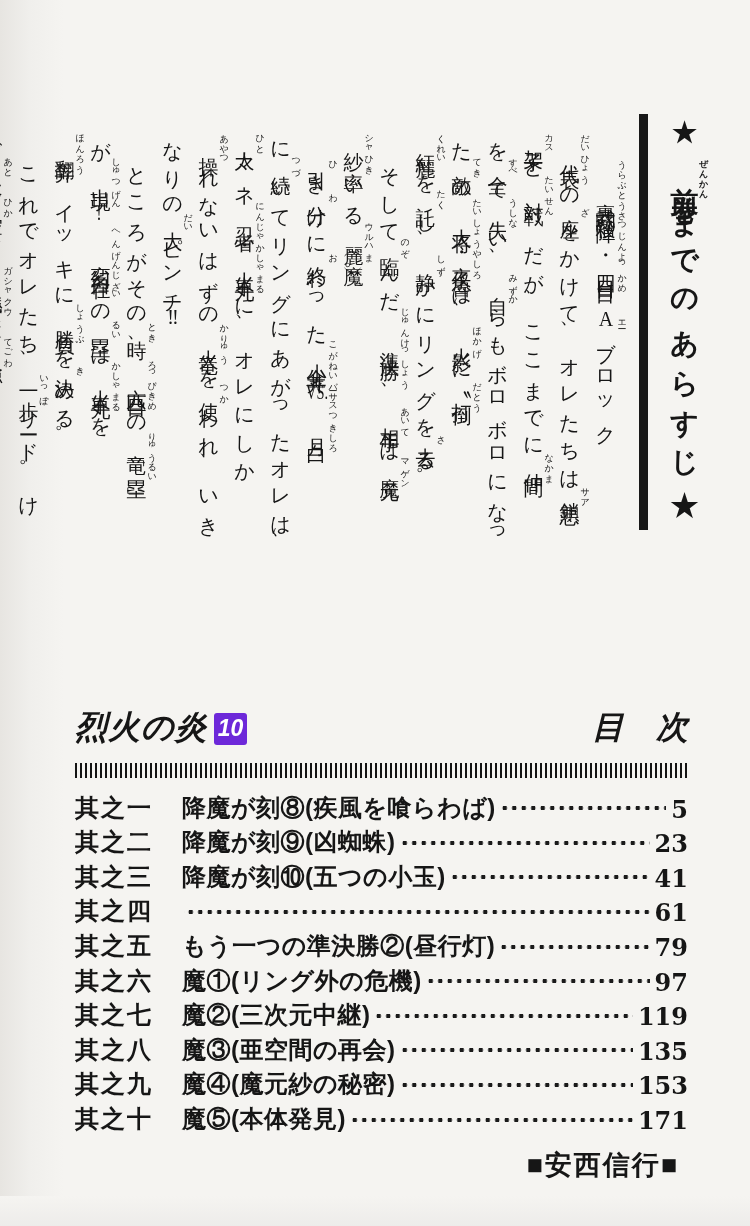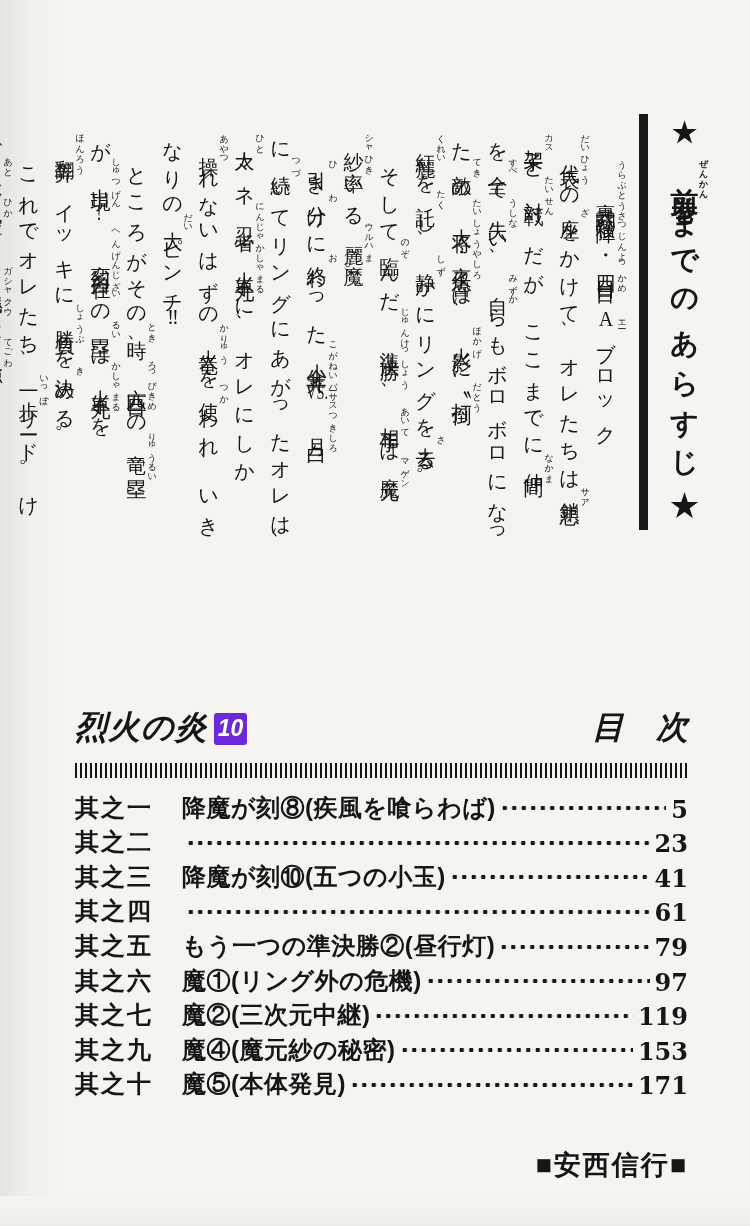--- a/index.html
+++ b/index.html
@@ -69,21 +69,21 @@
     flex:1;align-self:stretch;margin:0 5px 0 2px;
     background-image:radial-gradient(circle,#1a1a1a 2.2px,transparent 2.5px);
     background-size:9.5px 10px;background-repeat:repeat-x;background-position:2px 58%;
   }
   .row-page{
     font-family:"DejaVu Serif","Liberation Serif",serif;
     font-size:24px;font-weight:700;text-align:right;min-width:14px;
   }
 
   .author-credit{
-    position:absolute;right:62px;top:1147px;
+    position:absolute;right:71px;top:1147px;
     font-size:27px;font-weight:700;letter-spacing:2px;
   }
 </style>
 </head>
 <body>
 
 <div class="page">
 
   <div class="synopsis">
     <div class="syn-title">★<ruby>前巻<rt>ぜんかん</rt></ruby>までのあらすじ★</div>
@@ -121,20 +121,21 @@
   <div class="toc-rows">
   <div class="toc-row">
     <span class="row-no">其之一</span>
     <span class="row-title">降魔が刻⑧(疾風を喰らわば)</span>
     <span class="row-dots"></span>
     <span class="row-page">5</span>
   </div>
 
   <div class="toc-row">
     <span class="row-no">其之二</span>
+    <span class="row-title">降魔が刻⑨(凶蜘蛛)</span>
     <span class="row-dots"></span>
     <span class="row-page">23</span>
   </div>
 
   <div class="toc-row">
     <span class="row-no">其之三</span>
     <span class="row-title">降魔が刻⑩(五つの小玉)</span>
     <span class="row-dots"></span>
     <span class="row-page">41</span>
   </div>
@@ -159,20 +160,26 @@
     <span class="row-page">97</span>
   </div>
 
   <div class="toc-row">
     <span class="row-no">其之七</span>
     <span class="row-title">魔②(三次元中継)</span>
     <span class="row-dots"></span>
     <span class="row-page">119</span>
   </div>
 
+  <div class="toc-row">
+    <span class="row-no">其之八</span>
+    <span class="row-title">魔③(亜空間の再会)</span>
+    <span class="row-dots"></span>
+    <span class="row-page">135</span>
+  </div>
 
   <div class="toc-row">
     <span class="row-no">其之九</span>
     <span class="row-title">魔④(魔元紗の秘密)</span>
     <span class="row-dots"></span>
     <span class="row-page">153</span>
   </div>
 
   <div class="toc-row">
     <span class="row-no">其之十</span>

